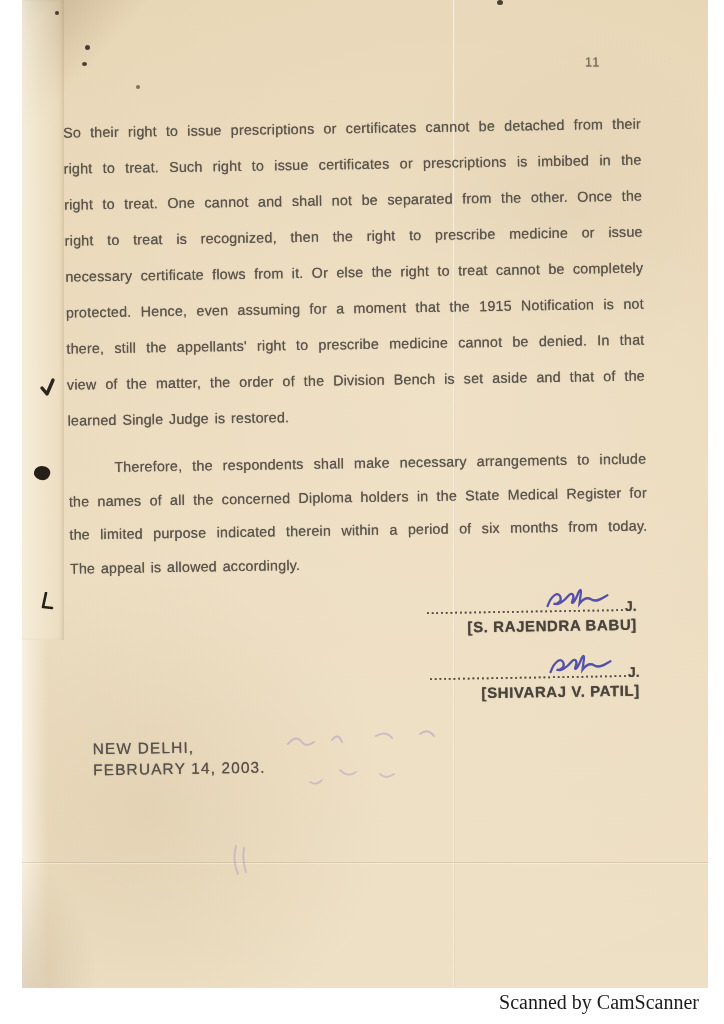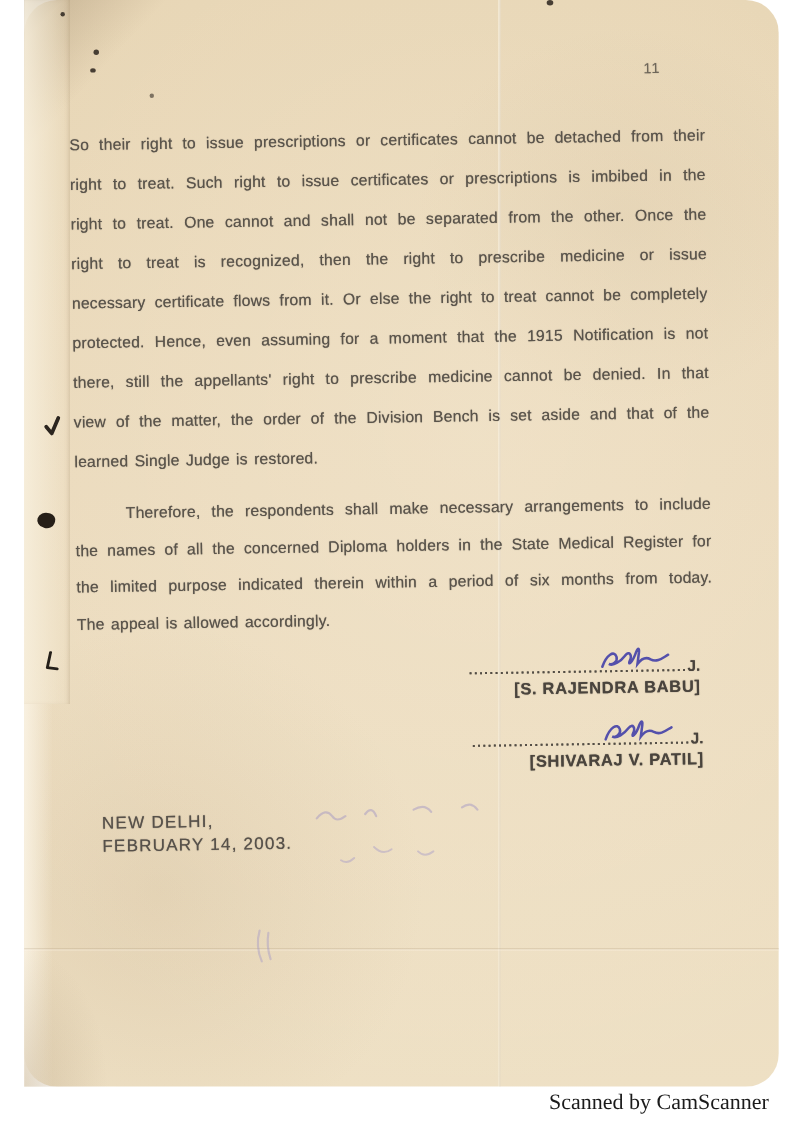--- a/index.html
+++ b/index.html
@@ -21,21 +21,20 @@
   
   .paper{
     position:absolute;
     left:22px; top:0;
     width:686px; height:988px;
     background:
       radial-gradient(120% 90% at 60% 40%, rgba(255,248,232,0.25), rgba(0,0,0,0) 70%),
       radial-gradient(50% 35% at 18% 82%, rgba(196,172,136,0.25), rgba(0,0,0,0) 70%),
       radial-gradient(40% 25% at 80% 20%, rgba(203,181,146,0.22), rgba(0,0,0,0) 70%),
       linear-gradient(180deg,#e7d5b4 0%, #ead9bb 45%, #eee0c4 100%);
-    border-radius: 30px;
   }
   .corner-shadow-tl{
     position:absolute; left:0; top:0; width:190px; height:140px;
     background:linear-gradient(133deg, rgba(122,103,77,0.55) 0%, rgba(140,119,90,0.28) 26px, rgba(0,0,0,0) 95px);
     pointer-events:none;
   }
   .left-overlap-strip{
     position:absolute; left:0; top:0; width:42px; height:640px;
     background:linear-gradient(90deg, rgba(248,240,222,0.85), rgba(244,234,212,0.45) 60%, rgba(0,0,0,0));
     box-shadow:inset -3px 0 4px -2px rgba(150,128,96,0.35);

